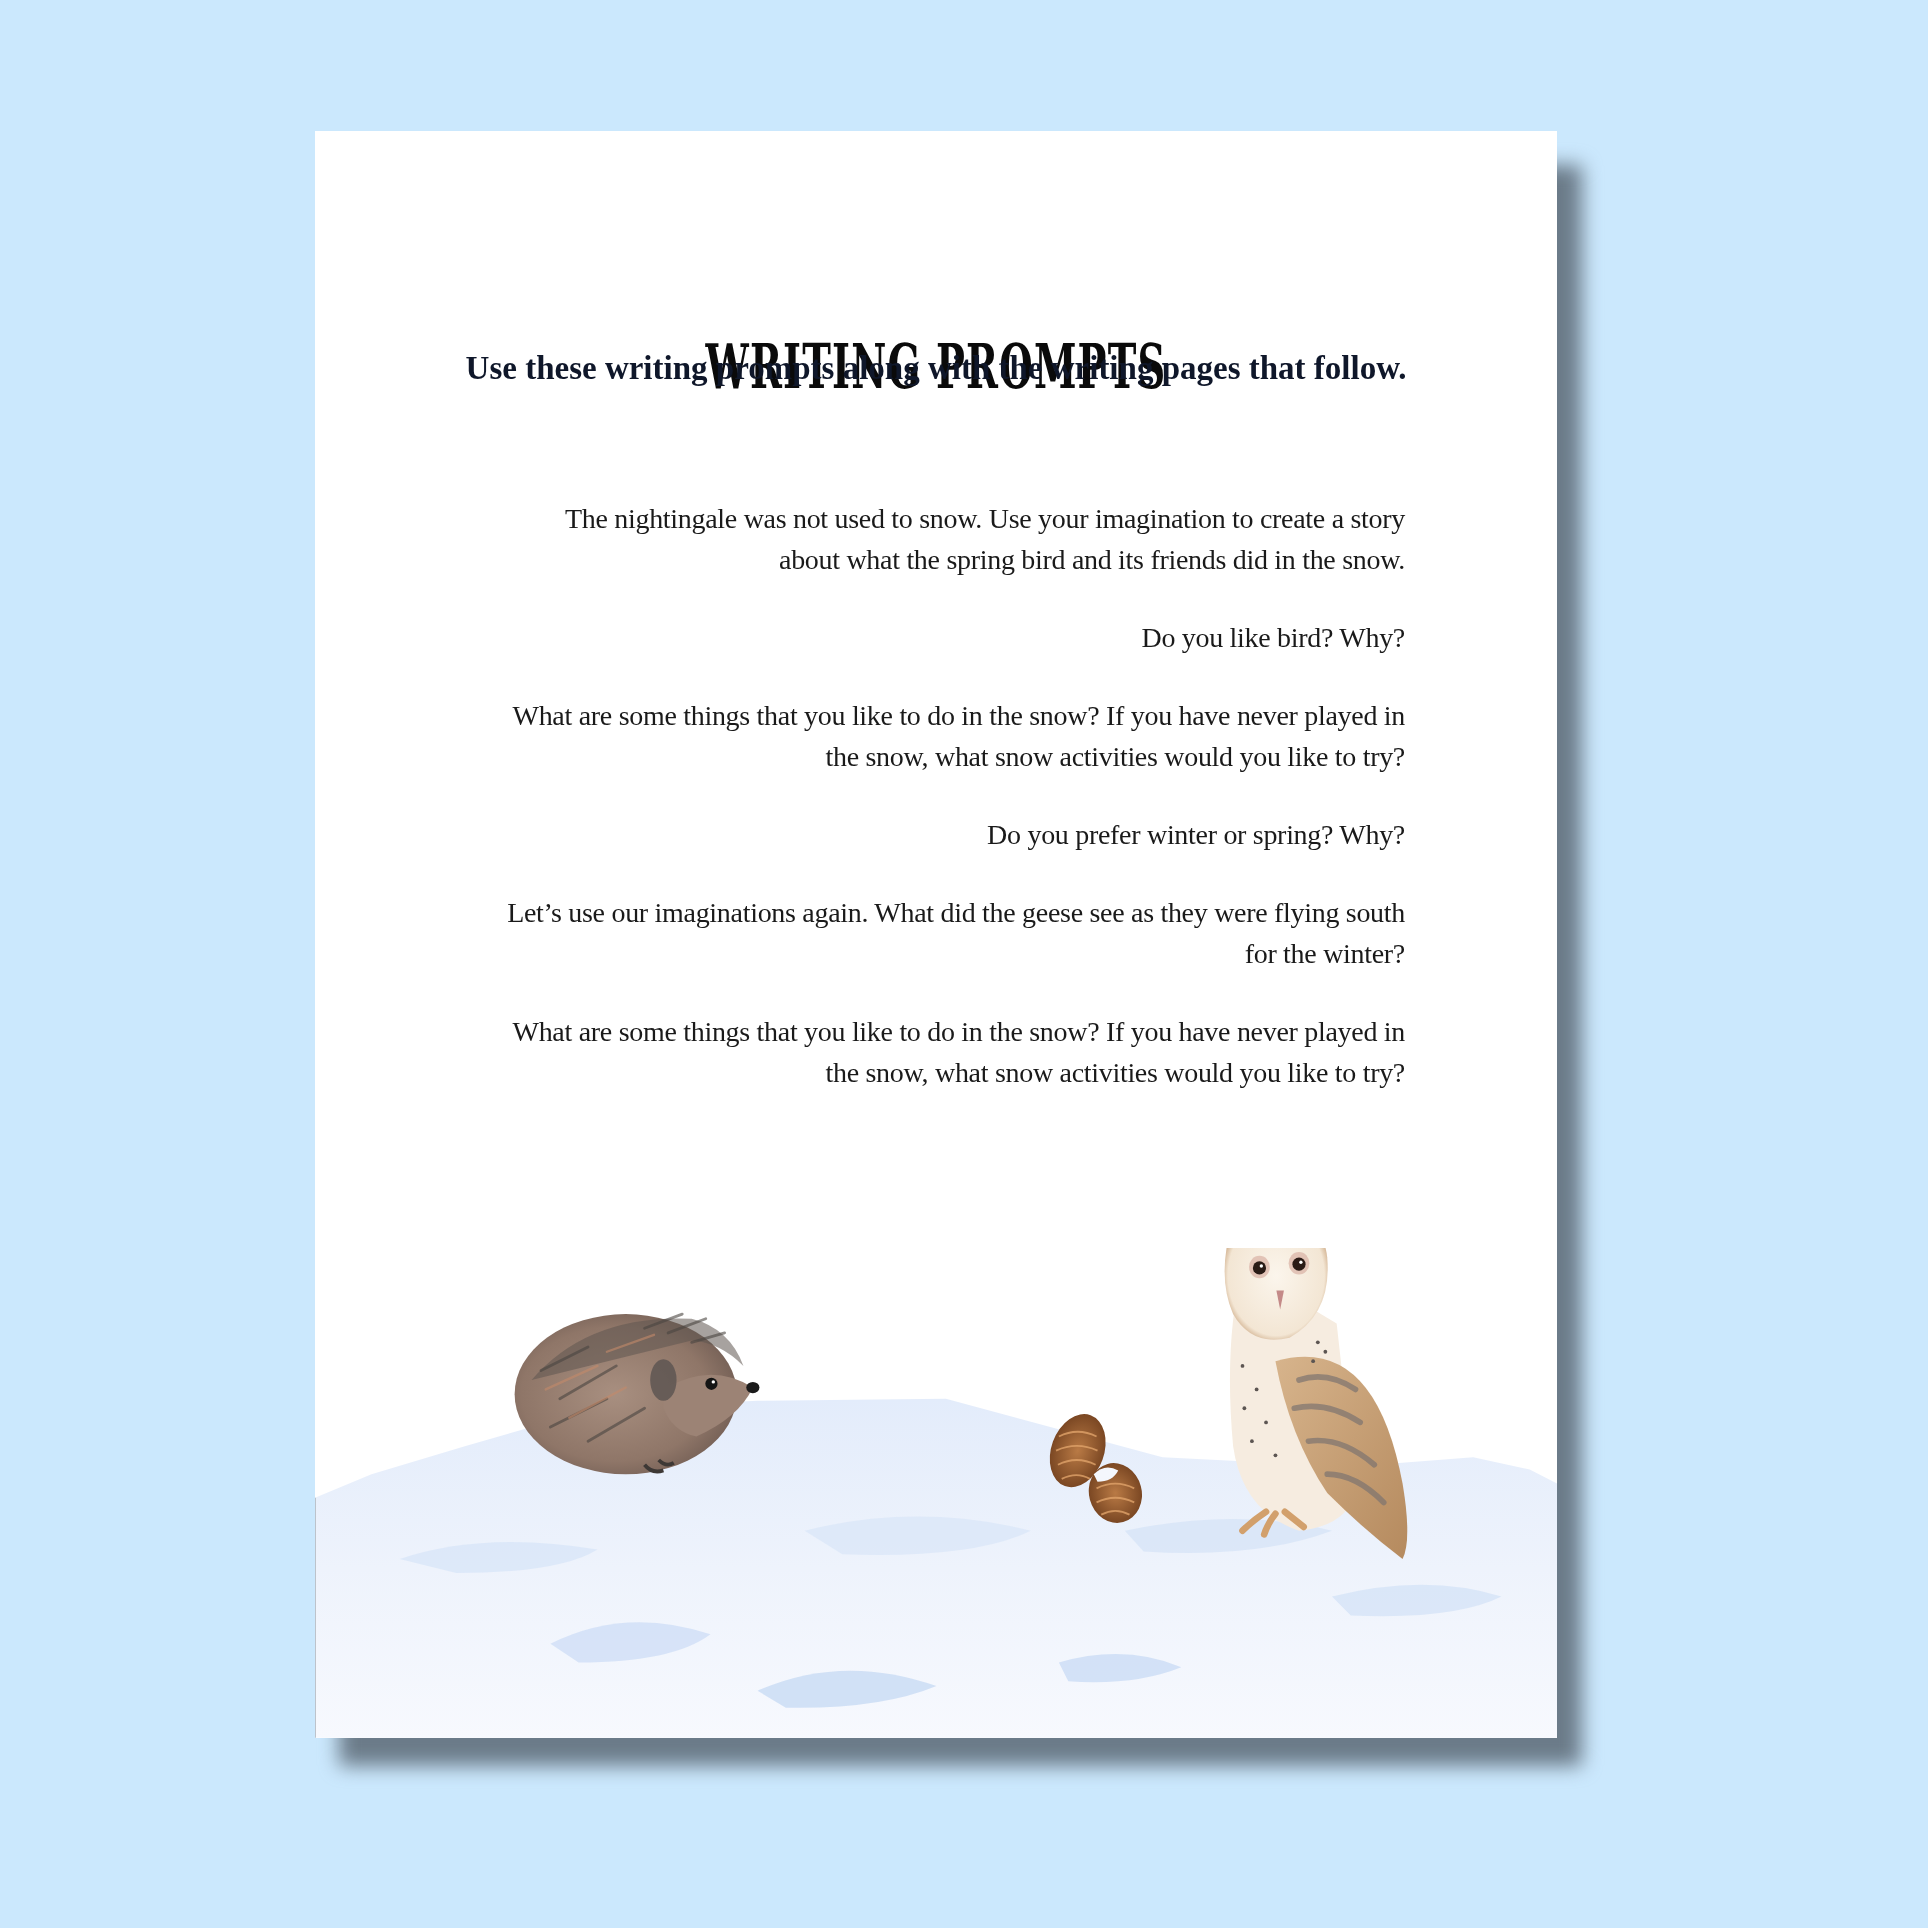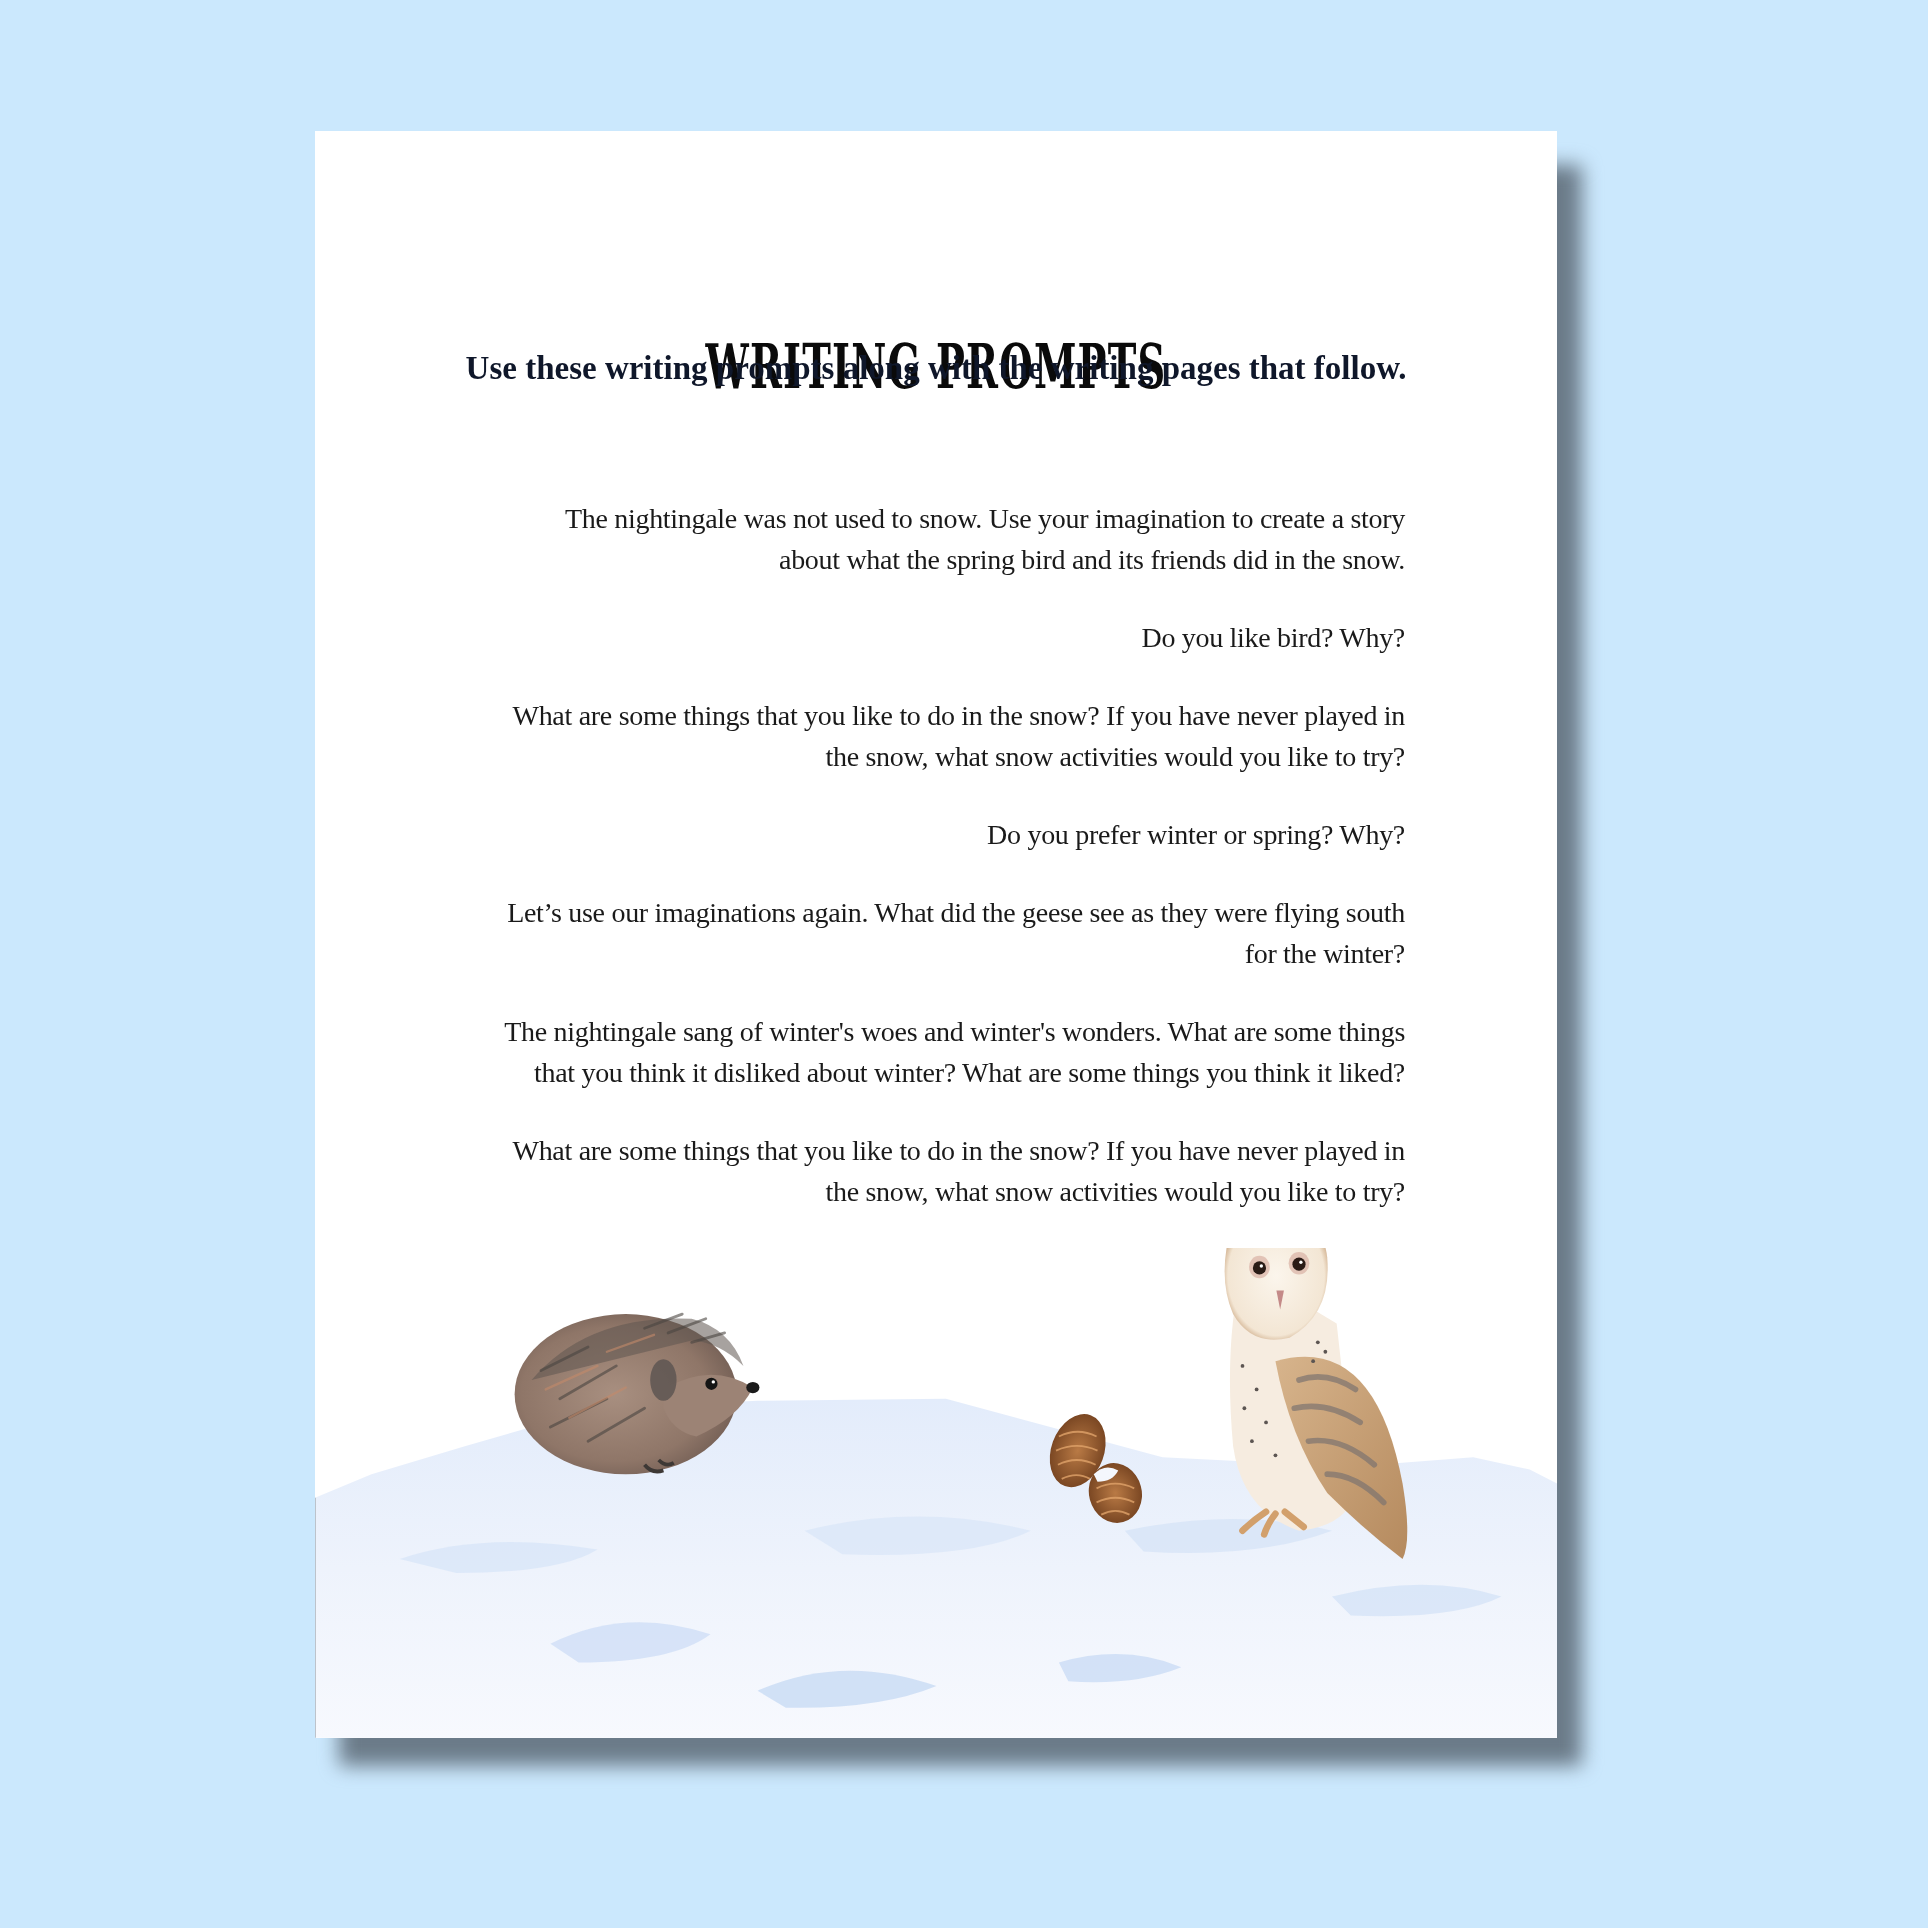--- a/index.html
+++ b/index.html
@@ -109,21 +109,20 @@
     <p class="subtitle">
       <span>Use these writing prompts along with the writing pages that follow.</span><br>
     </p>
 
     <ul class="prompts">
       <li>The nightingale was not used to snow. Use your imagination to create a story about what the spring bird and its friends did in the snow.</li>
       <li>Do you like bird? Why?</li>
       <li>What are some things that you like to do in the snow? If you have never played in the snow, what snow activities would you like to try?</li>
       <li>Do you prefer winter or spring? Why?</li>
       <li>Let’s use our imaginations again. What did the geese see as they were flying south for the winter?</li>
-      <li>The nightingale sang of winter's woes and winter's wonders. What are some things that you think it disliked about winter? What are some things you think it liked?</li>
       <li>What are some things that you like to do in the snow? If you have never played in the snow, what snow activities would you like to try?</li>
     </ul>
 
     <div class="scene">
       <svg width="1242" height="490" viewBox="0 0 1319 520" xmlns="http://www.w3.org/2000/svg">
         <defs>
           <linearGradient id="snowGrad" x1="0" y1="0" x2="0" y2="1">
             <stop offset="0" stop-color="#e3ecfb"></stop>
             <stop offset="0.5" stop-color="#eef3fc"></stop>
             <stop offset="1" stop-color="#f7f9fe"></stop>

